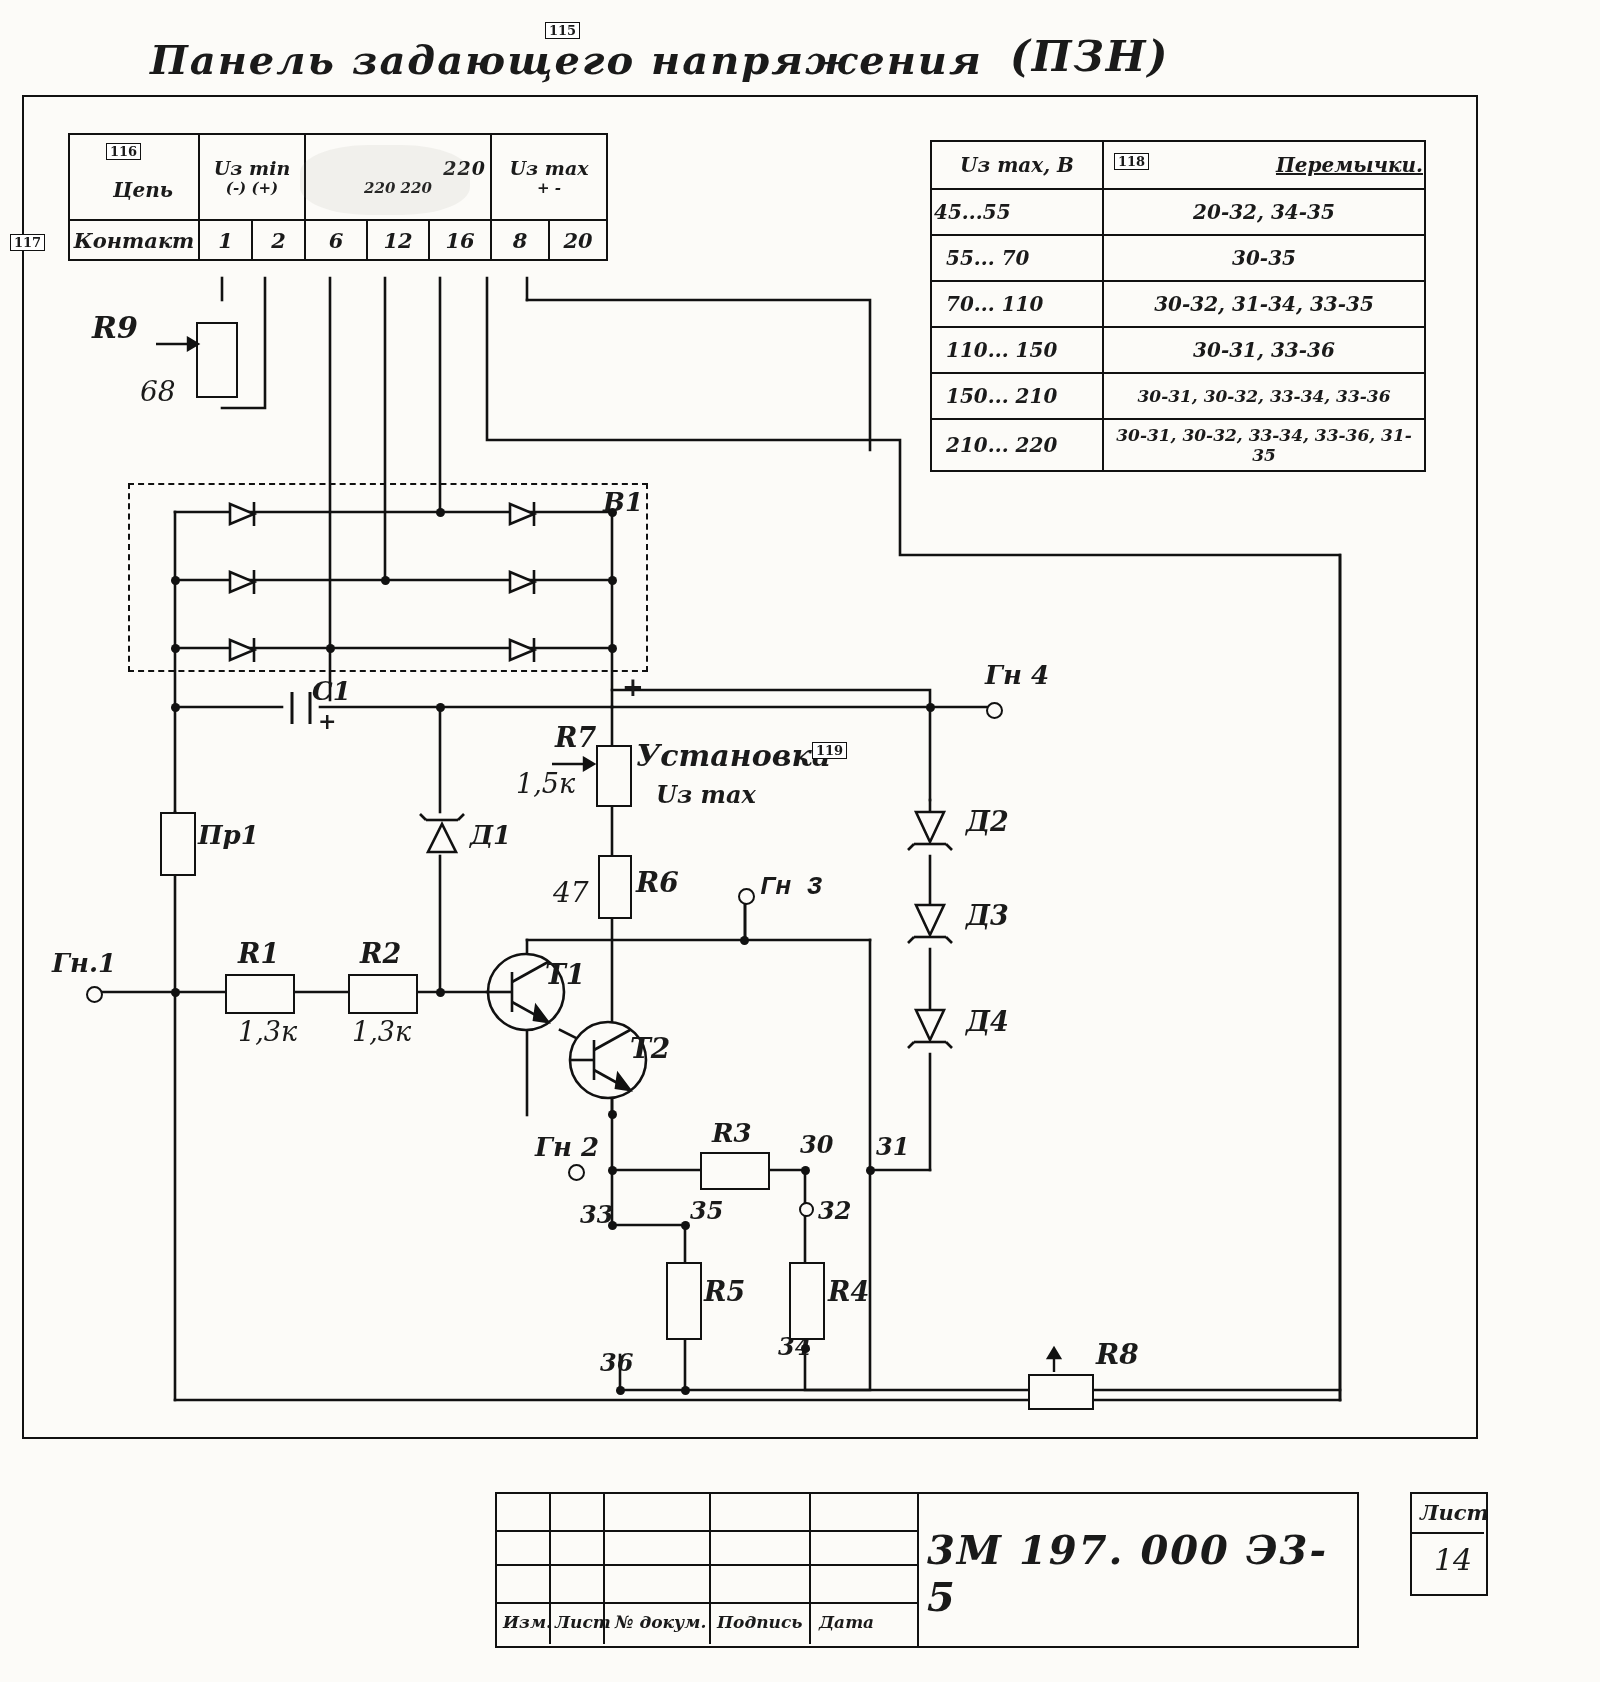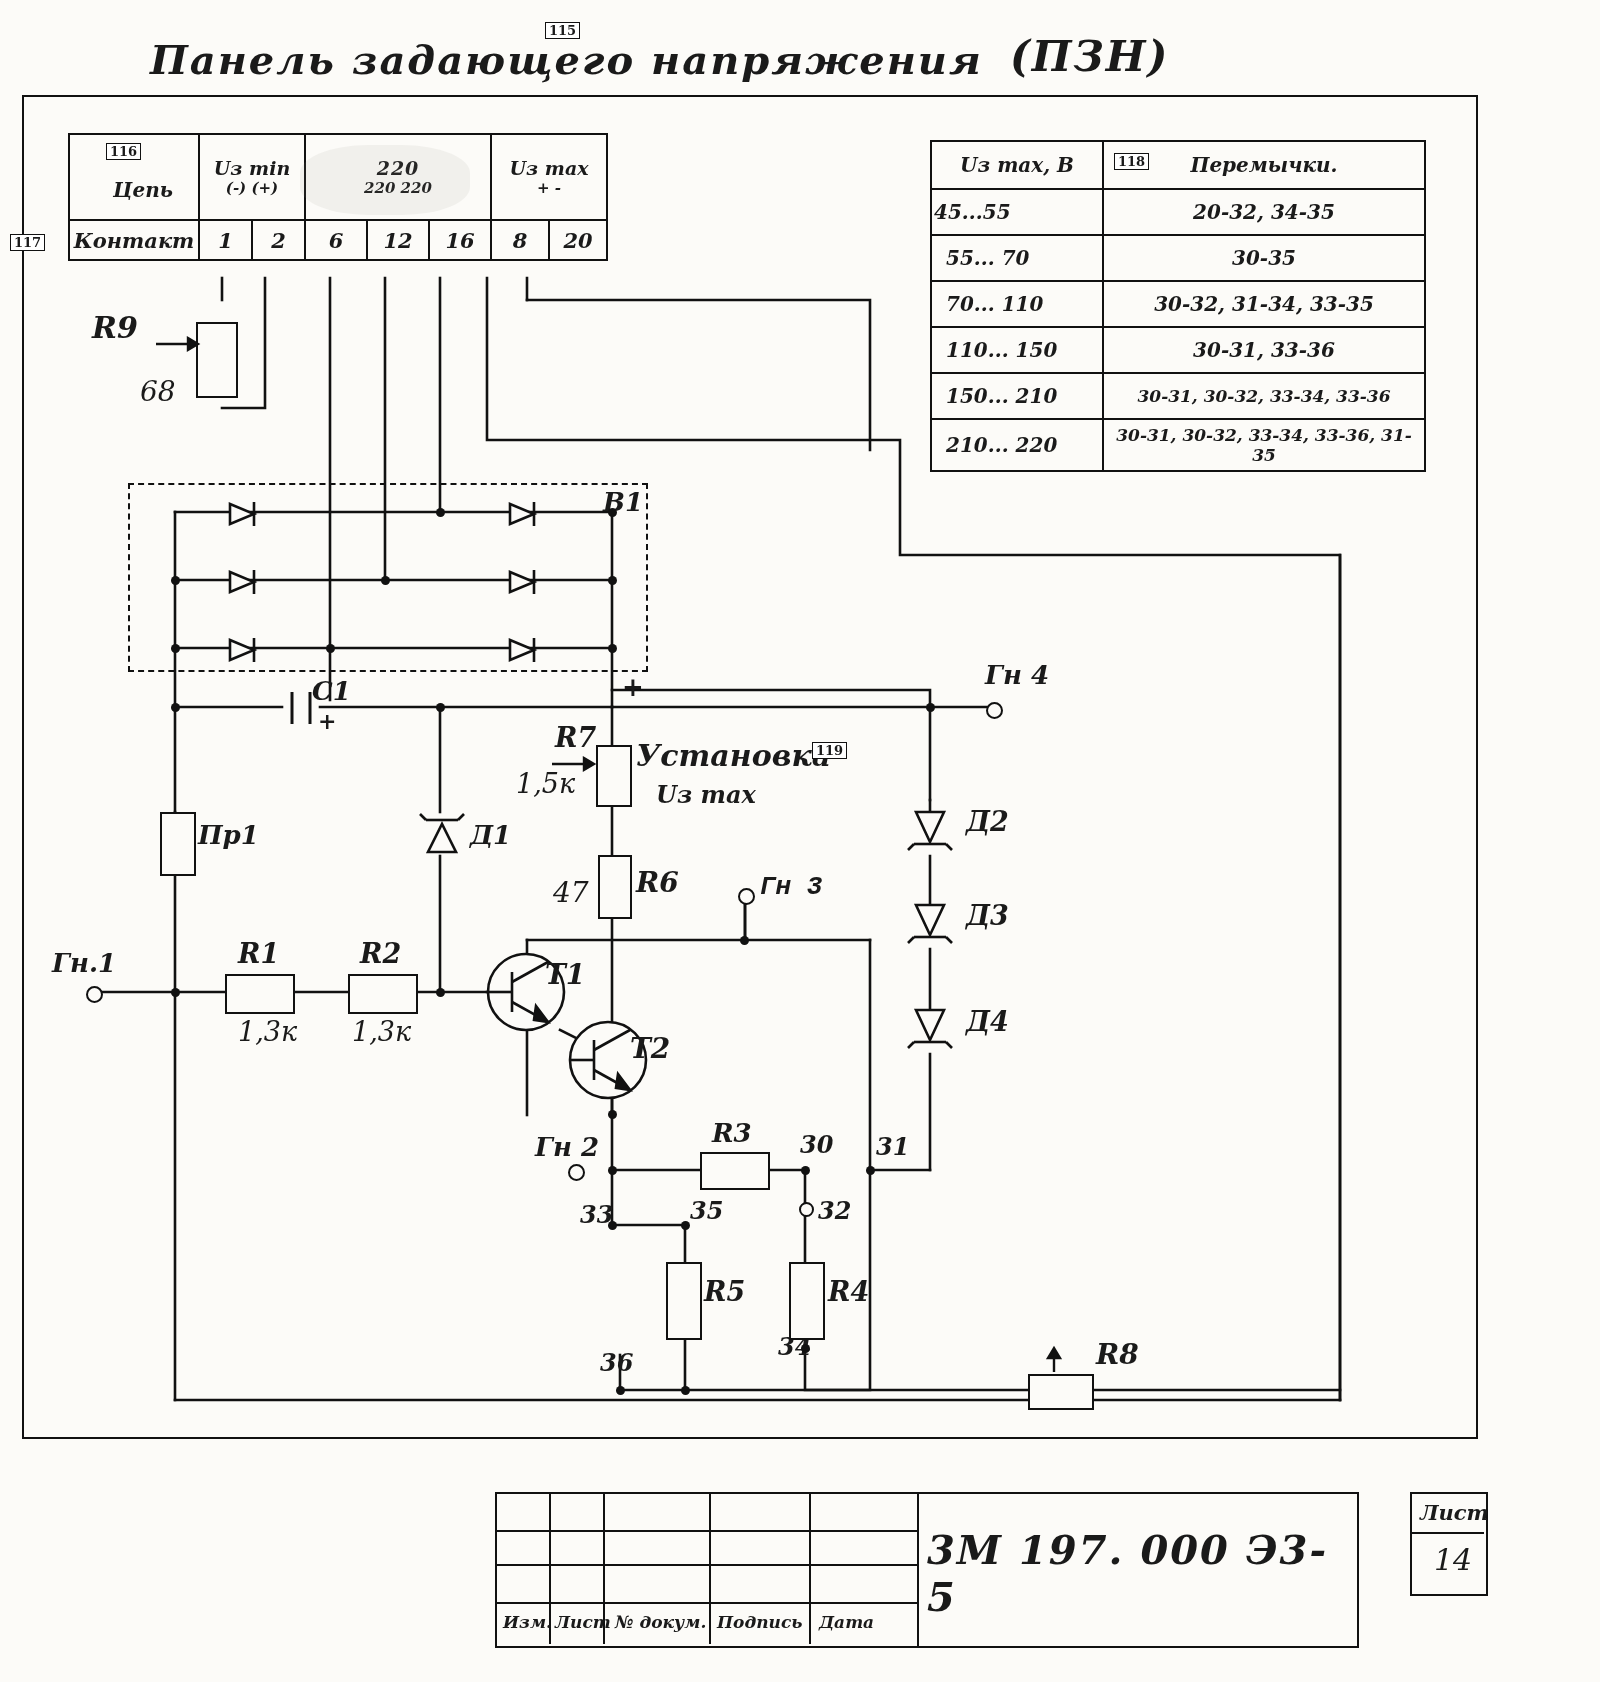--- a/index.html
+++ b/index.html
@@ -38,21 +38,21 @@
           <tr>
         <td rowspan="2" style="width:126px;height:82px;text-align:center;vertical-align:middle;position:relative;">
           <div style="position:absolute;left:36px;top:3px;"><span class="tagbox">116</span></div>
           <div style="margin-top:26px;font-size:20px;padding-left:18px;">Цепь</div>
         </td>
         <td colspan="2" style="width:96px;text-align:center;padding:2px 4px;">
           <div>Uз min</div>
           <div style="font-size:15px;">(-)        (+)</div>
         </td>
         <td colspan="3" style="width:174px;text-align:center;padding:2px 4px;">
-          <div style="letter-spacing:1px;">220</div>
+          <div style="letter-spacing:1px;text-align:right;">220</div>
           <div style="font-size:15px;">220      220</div>
         </td>
         <td colspan="2" style="width:106px;text-align:center;padding:2px 4px;">
           <div>Uз max</div>
           <div style="font-size:15px;">+            -</div>
         </td>
       </tr>
       <tr style="height:0"></tr>
       <tr>
         <td style="text-align:center;height:36px;font-size:21px;position:relative;">
@@ -70,21 +70,21 @@
     </tbody>
       </table>
   </div>
   <div class="smudge" style="left:300px;top:145px;width:170px;height:70px;"></div>
 
   <div class="abs" style="left:930px;top:140px;">
     <table class="tbl" style="font-size:20px;background:#fcfbf8;">
       <tbody>
           <tr>
         <td style="width:168px;height:44px;text-align:center;">Uз max, В</td>
-        <td style="width:318px;text-align:center;position:relative;">
+        <td style="width:318px;text-align:right;position:relative;text-decoration:underline;">
           <span class="tagbox" style="position:absolute;left:10px;top:11px;">118</span>
           <span>Перемычки.</span>
         </td>
       </tr>
       <tr>
         <td style="height:42px;padding-left:2px;">45...55</td>
         <td style="text-align:center;">20-32,   34-35</td>
       </tr>
       <tr>
         <td style="height:42px;padding-left:14px;">55... 70</td>

